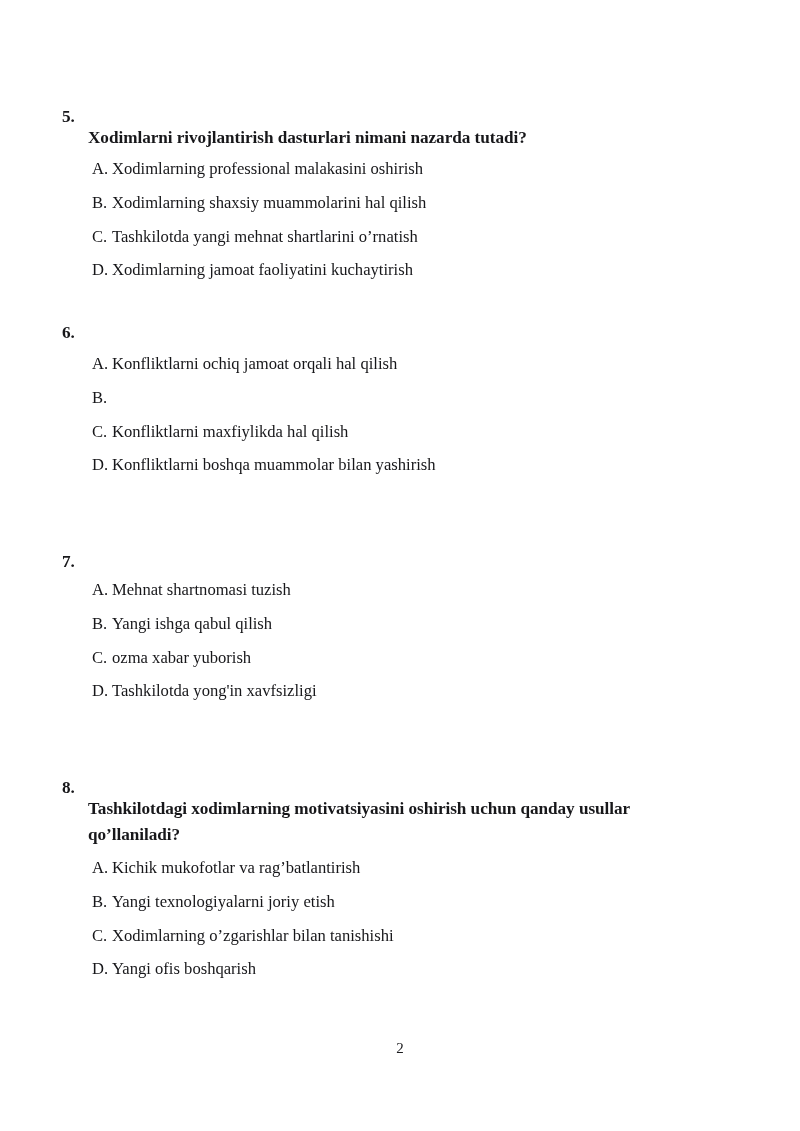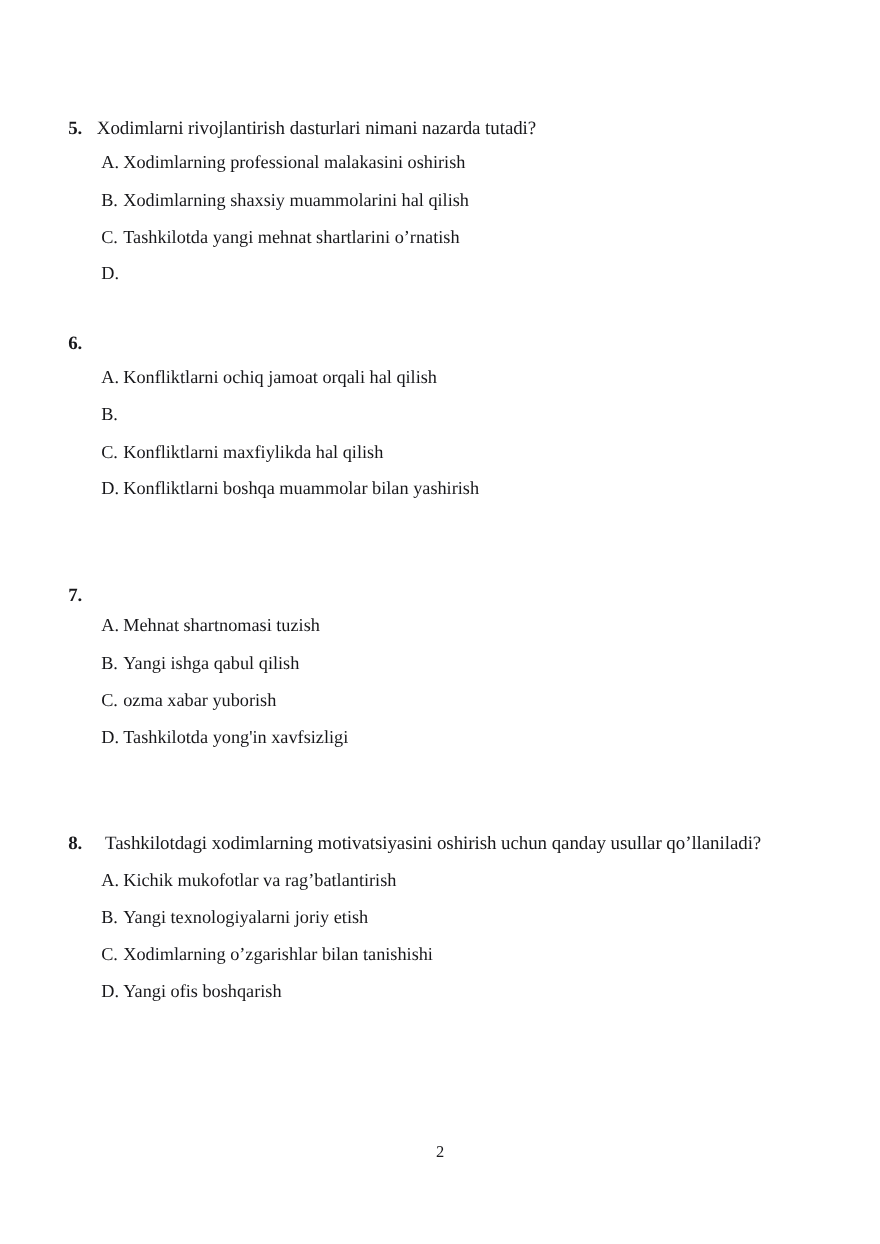--- a/index.html
+++ b/index.html
@@ -38,21 +38,22 @@
     line-height: 1.52;
     letter-spacing: -0.05px;
   }
   .q-num {
     flex: 0 0 auto;
     text-align: left;
     font-weight: bold;
   }
   .q-text {
     flex: 1 1 auto;
-    font-weight: normal;
+    font-weight: bold;
+    margin-top: 21px;
   }
 
   
   .qn-wide .q-num { width: 26px; margin-left: 62px; }
   .qn-wide .q-text { margin-left: 0; }
 
   .qn-tight .q-num { width: auto; margin-left: 62px; margin-right: 4px; }
   .qn-tight .q-text { margin-left: 0; }
 
   .q-text-wrap {
@@ -114,20 +115,21 @@
         <div class="option-row">
           <span class="opt-letter">B.</span>
           <span class="opt-text">Xodimlarning shaxsiy muammolarini hal qilish</span>
         </div>
         <div class="option-row">
           <span class="opt-letter">C.</span>
           <span class="opt-text">Tashkilotda yangi mehnat shartlarini o’rnatish</span>
         </div>
         <div class="option-row">
           <span class="opt-letter">D.</span>
+          <span class="opt-text">Xodimlarning jamoat faoliyatini kuchaytirish</span>
         </div>
       </div>
     </div>
 
     <div class="gap-small"></div>
 
     <div class="question-block">
       <div class="question-line qn-tight">
         <span class="q-num">6.</span>
       </div>
@@ -174,21 +176,21 @@
           <span class="opt-text">Tashkilotda yong'in xavfsizligi</span>
         </div>
       </div>
     </div>
 
     <div class="gap-large"></div>
 
     <div class="question-block">
       <div class="question-line qn-wide">
         <span class="q-num">8.</span>
-        <span class="q-text q-text-wrap" style="max-width:604px;text-align:right;">Tashkilotdagi xodimlarning motivatsiyasini oshirish uchun qanday usullar qo’llaniladi?</span>
+        <span class="q-text q-text-wrap" style="max-width:604px;">Tashkilotdagi xodimlarning motivatsiyasini oshirish uchun qanday usullar qo’llaniladi?</span>
       </div>
       <div class="options" style="margin-top:8px;">
         <div class="option-row">
           <span class="opt-letter">A.</span>
           <span class="opt-text">Kichik mukofotlar va rag’batlantirish</span>
         </div>
         <div class="option-row">
           <span class="opt-letter">B.</span>
           <span class="opt-text">Yangi texnologiyalarni joriy etish</span>
         </div>

